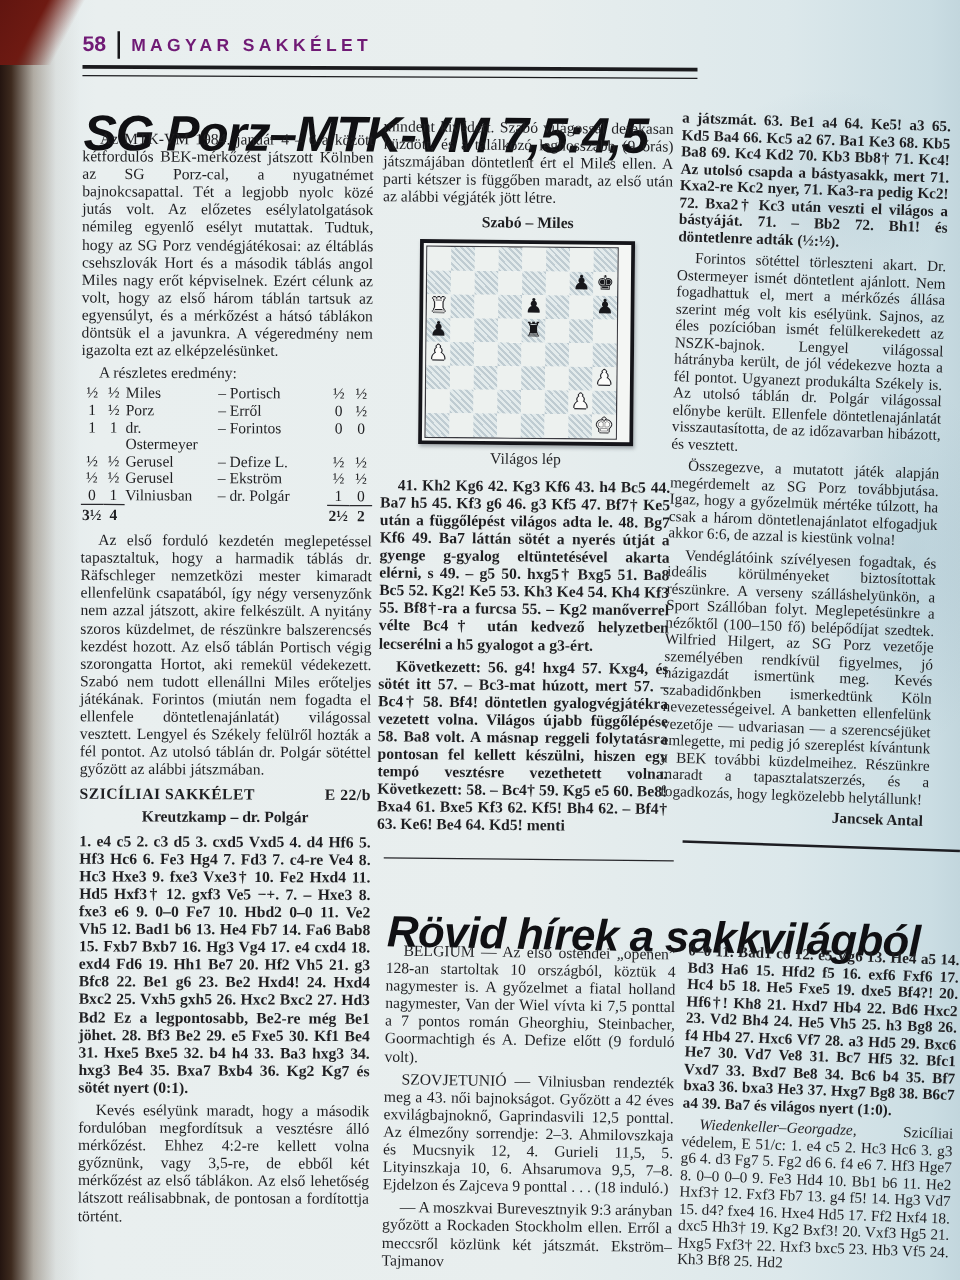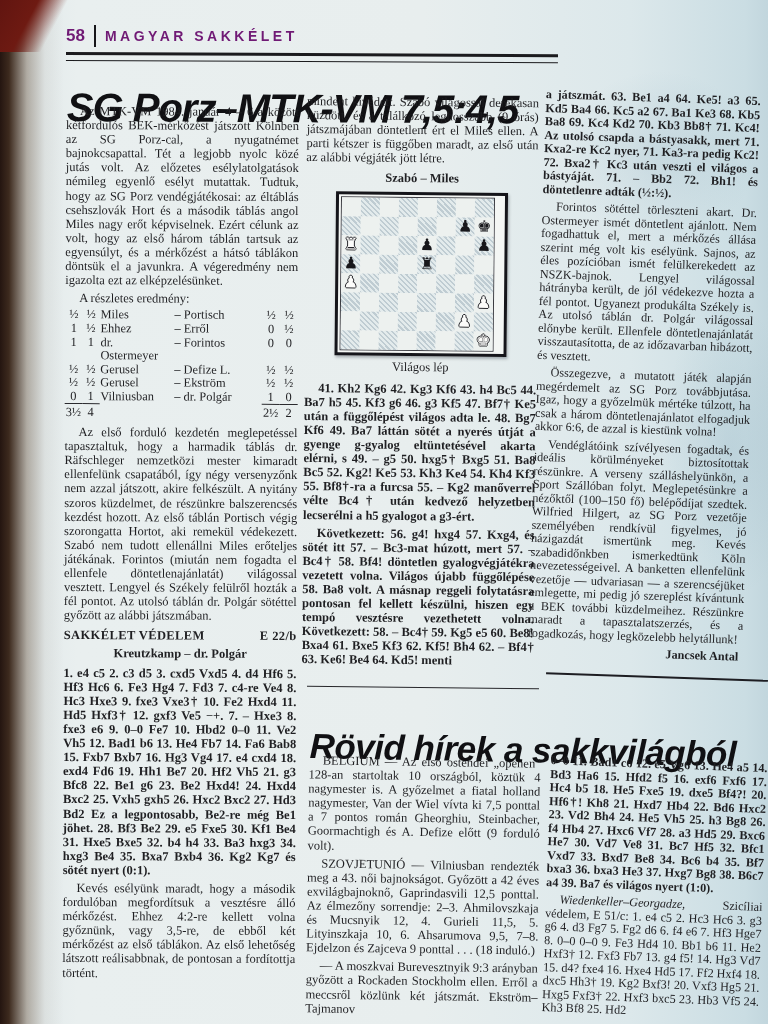--- a/index.html
+++ b/index.html
@@ -52,21 +52,21 @@
   .col3{left:546px;top:88px;width:215px;font-size:12.2px;line-height:13.5px;transform:rotate(1.9deg);transform-origin:left top;}
   .indent{text-indent:14px;}
   .moves{font-weight:bold;}
   .mixed{font-weight:bold;}
 
   table.results{width:100%;border-collapse:collapse;margin:3px 0 5px 0;font-size:12.4px;}
   table.results td{padding:0 1px;vertical-align:top;line-height:13.6px;}
   table.results td.c0,table.results td.c1{width:15px;text-align:center;}
   table.results td.c4,table.results td.c5{width:16px;text-align:center;}
   table.results td.c2{width:72px;}
-  tr.totals td{font-weight:normal;padding-top:2px;}
+  tr.totals td{font-weight:bold;padding-top:2px;}
   tr.totals td.c0,tr.totals td.c1,tr.totals td.c4,tr.totals td.c5{border-top:1px solid #2a2a2e;}
   .results-heading{text-indent:14px;margin-bottom:2px;}
 
   .opening-row{display:flex;justify-content:space-between;font-weight:bold;margin:6px 0 4px 0;letter-spacing:.4px;}
   .game-head{text-align:center;font-weight:bold;margin:2px 0 5px 0;}
 
   .diagram{margin:6px 0 4px 0;}
   .diag-caption{text-align:center;font-weight:bold;margin:6px 0 6px 0;}
   .board-frame{width:162px;margin:0 auto;background:#f4f6f4;border:3px solid #15151a;padding:2px;box-shadow:1px 2px 3px rgba(40,50,60,.35);}
   .board{display:grid;grid-template-columns:repeat(8,19px);grid-auto-rows:19px;border:1px solid #3a3a40;width:152px;}
@@ -117,21 +117,21 @@
           <td class="c0">½</td>
           <td class="c1">½</td>
           <td class="c2">Miles</td>
           <td class="c3">– Portisch</td>
           <td class="c4">½</td>
           <td class="c5">½</td>
         </tr>
         <tr>
           <td class="c0">1</td>
           <td class="c1">½</td>
-          <td class="c2">Ehhez</td>
+          <td class="c2">Porz</td>
           <td class="c3">– Erről</td>
           <td class="c4">0</td>
           <td class="c5">½</td>
         </tr>
         <tr>
           <td class="c0">1</td>
           <td class="c1">1</td>
           <td class="c2">dr. Ostermeyer</td>
           <td class="c3">– Forintos</td>
           <td class="c4">0</td>
@@ -166,21 +166,21 @@
           <td class="c1">4</td>
           <td class="c2"></td>
           <td class="c3"></td>
           <td class="c4">2½</td>
           <td class="c5">2</td>
         </tr>
       </tbody>
   </table>
   <p class="indent">Az első forduló kezdetén meglepetéssel tapasztaltuk, hogy a harmadik táblás dr. Räfschleger nemzetközi mester kimaradt ellenfelünk csapatából, így négy versenyzőnk nem azzal játszott, akire felkészült. A nyitány szoros küzdelmet, de részünkre balszerencsés kezdést hozott. Az első táblán Portisch végig szorongatta Hortot, aki remekül védekezett. Szabó nem tudott ellenállni Miles erőteljes játékának. Forintos (miután nem fogadta el ellenfele döntetlenajánlatát) világossal vesztett. Lengyel és Székely felülről hozták a fél pontot. Az utolsó táblán dr. Polgár sötéttel győzött az alábbi játszmában.</p>
   <div class="opening-row">
-    <span>SAKKÉLET VÉDELEM</span>
+    <span>SZICÍLIAI SAKKÉLET</span>
     <span>E 22/b</span>
   </div>
   <div class="game-head">Kreutzkamp – dr. Polgár</div>
   <p class="moves">1. e4 c5 2. c3 d5 3. cxd5 Vxd5 4. d4 Hf6 5. Hf3 Hc6 6. Fe3 Hg4 7. Fd3 7. c4-re Ve4 8. Hc3 Hxe3 9. fxe3 Vxe3† 10. Fe2 Hxd4 11. Hd5 Hxf3† 12. gxf3 Ve5 −+. 7. – Hxe3 8. fxe3 e6 9. 0–0 Fe7 10. Hbd2 0–0 11. Ve2 Vh5 12. Bad1 b6 13. He4 Fb7 14. Fa6 Bab8 15. Fxb7 Bxb7 16. Hg3 Vg4 17. e4 cxd4 18. exd4 Fd6 19. Hh1 Be7 20. Hf2 Vh5 21. g3 Bfc8 22. Be1 g6 23. Be2 Hxd4! 24. Hxd4 Bxc2 25. Vxh5 gxh5 26. Hxc2 Bxc2 27. Hd3 Bd2 Ez a legpontosabb, Be2-re még Be1 jöhet. 28. Bf3 Be2 29. e5 Fxe5 30. Kf1 Be4 31. Hxe5 Bxe5 32. b4 h4 33. Ba3 hxg3 34. hxg3 Be4 35. Bxa7 Bxb4 36. Kg2 Kg7 és sötét nyert (0:1).</p>
   <p class="indent">Kevés esélyünk maradt, hogy a második fordulóban megfordítsuk a vesztésre álló mérkőzést. Ehhez 4:2-re kellett volna győznünk, vagy 3,5-re, de ebből két mérkőzést az első táblákon. Az első lehetőség látszott reálisabbnak, de pontosan a fordítottja történt.</p>
 </div>
 
 <div class="col col2">
   <p>mindent kivédett. Szabó világossal derekasan küzdött, és a találkozó leghosszabb (9 órás) játszmájában döntetlent ért el Miles ellen. A parti kétszer is függőben maradt, az első után az alábbi végjáték jött létre.</p>
   <div class="diagram">

